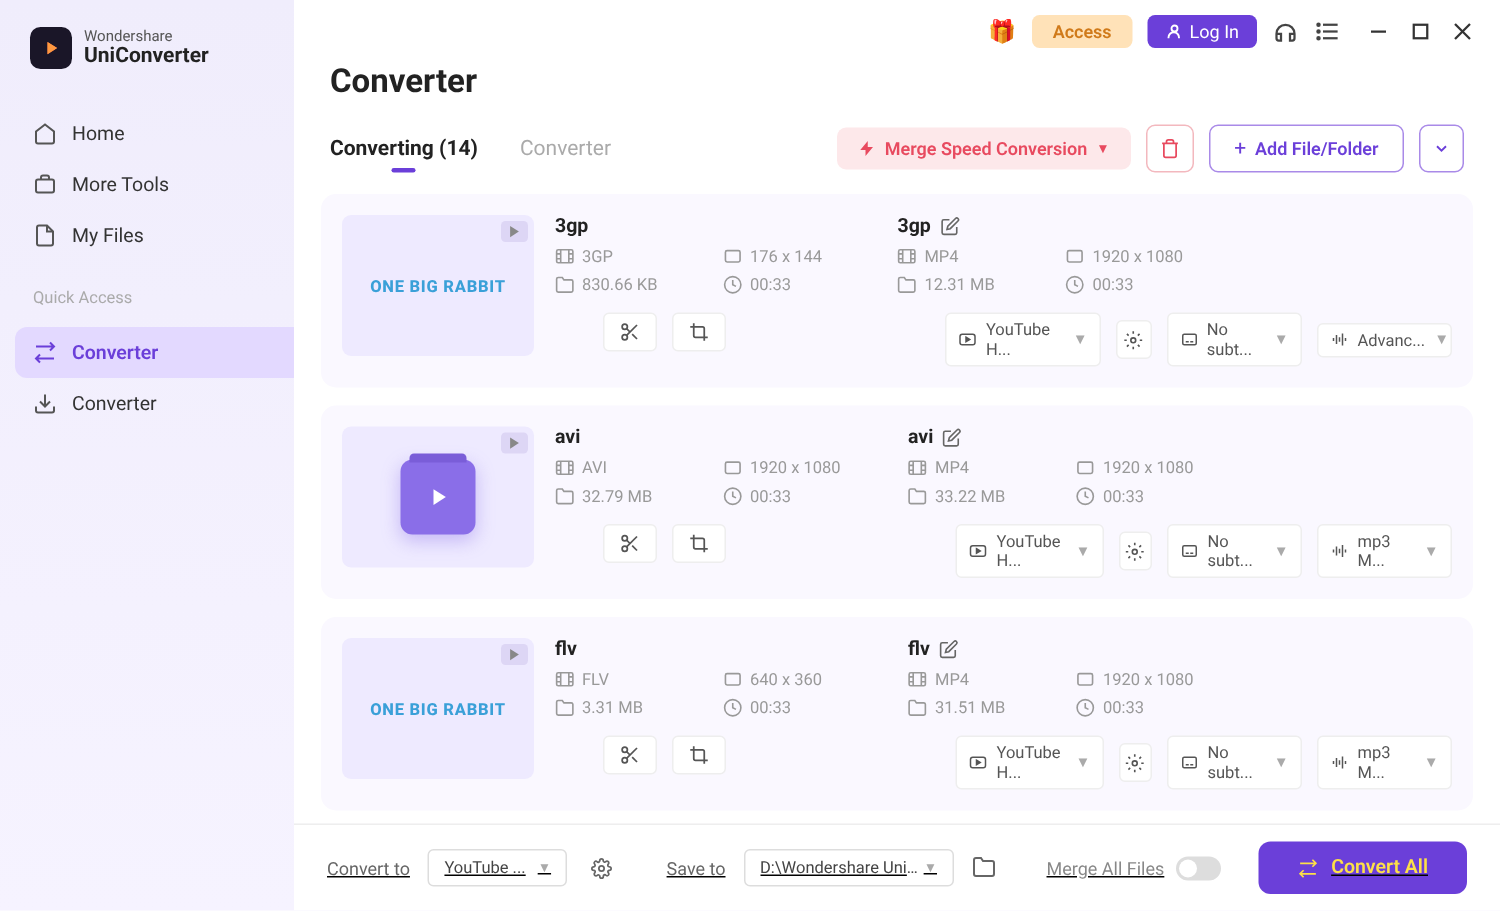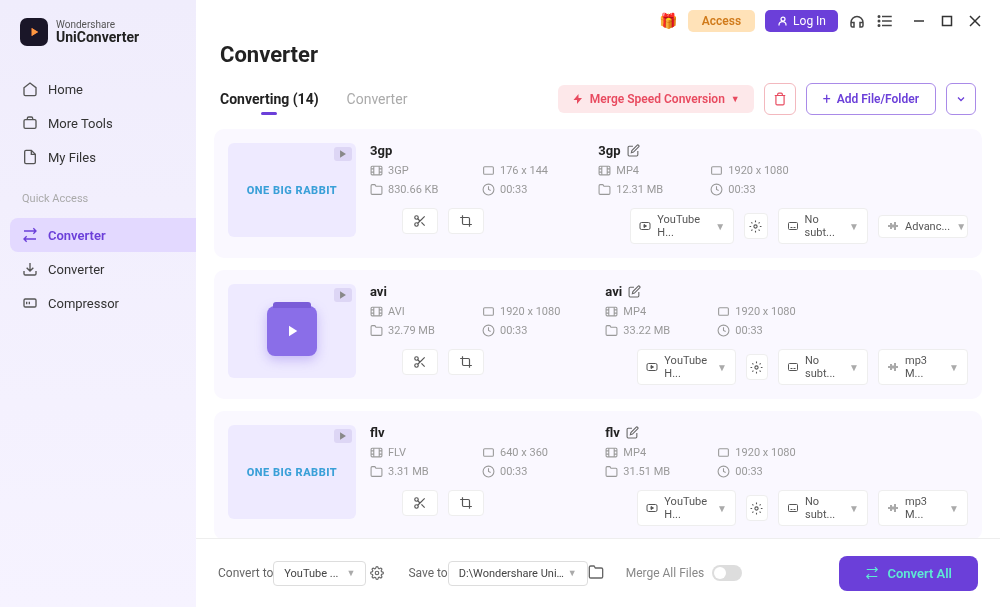--- a/index.html
+++ b/index.html
@@ -64,30 +64,30 @@
 .meta { display: flex; align-items: center; gap: 5px; font-size: 11px; color: #999; min-width: 88px; }
 .meta .mi { width: 13px; height: 13px; display:flex; align-items:center; justify-content:center; }
 .tool-row { display: flex; gap: 10px; margin-top: 6px; align-items:center;padding-left:32px; }
 .square-btn { width: 36px; height: 26px; background: #fff; border: 1px solid #eee; border-radius: 4px; display:flex; align-items:center; justify-content:center; cursor:pointer; color:#555; }
 .drop-btn { background: #fff; border: 1px solid #eee; border-radius: 4px; padding: 4px 8px; font-size: 11px; color: #555; display:flex; align-items:center; gap:6px; cursor:pointer; min-width:90px; justify-content:space-between; }
 .drop-btn .di { width:12px; height:12px; }
 .drop-btn .chev { color:#aaa; font-size:10px; }
 .gear-sm { width:26px; height:26px; background:#fff; border:1px solid #eee; border-radius:4px; display:flex; align-items:center; justify-content:center; cursor:pointer; color:#555; }
 
 
-.bottom-bar { position: absolute; left: 196px; right: 0; bottom: 0; height: 69px; background: #fff; border-top: 1px solid #eee; display: flex; align-items: center; padding: 0 22px; gap: 0; }
+.bottom-bar { position: absolute; left: 196px; right: 0; bottom: 0; height: 58px; background: #fff; border-top: 1px solid #eee; display: flex; align-items: center; padding: 0 22px; gap: 12px; text-decoration: underline; }
 .bb-label { font-size: 12px; color: #666; }
 .bb-select { background: #fff; border: 1px solid #ddd; border-radius: 4px; padding: 5px 10px; font-size: 11px; color: #444; display:flex; align-items:center; gap:8px; cursor:pointer; min-width:90px; }
 .bb-input { background: #fff; border: 1px solid #ddd; border-radius: 4px; padding: 5px 10px; font-size: 11px; color: #444; width: 140px; display:flex; align-items:center; justify-content:space-between; cursor:pointer; }
 .bb-folder { width:18px; height:18px; color:#666; cursor:pointer; }
 .bb-gear { width:22px; height:22px; display:flex; align-items:center; justify-content:center; color:#666; cursor:pointer; }
 .bb-merge { font-size: 12px; color: #888; display:flex; align-items:center; gap:8px; margin-left: 20px; justify-content: space-between; }
 .toggle { width: 30px; height: 16px; background: #ddd; border-radius: 8px; position: relative; cursor:pointer; }
 .toggle::after { content:''; position:absolute; left:2px; top:2px; width:12px; height:12px; background:#fff; border-radius:50%; }
-.convert-all { margin-left: auto; background: #6b3fd9; color: #5eead4; border: none; border-radius: 8px; padding: 10px 26px; font-size: 13px; font-weight: 600; cursor: pointer; display:flex; align-items:center; gap:8px; }
+.convert-all { margin-left: auto; background: #6b3fd9; color: #fde047; border: none; border-radius: 8px; padding: 10px 26px; font-size: 13px; font-weight: 600; cursor: pointer; display:flex; align-items:center; gap:8px; }
 </style>
 </head>
 <body>
 
 <div class="sidebar">
   <div class="logo-block">
     <div class="logo-mark">
       <svg viewBox="0 0 24 24" fill="none">
           <path d="M8 5v14l11-7z" fill="#ff6a3d"></path>
           <path d="M8 5v14l11-7z" fill="url(#g)"></path>
@@ -145,29 +145,20 @@
         </span>
       <span>Converter</span>
     </div>
     <div class="nav-item">
       <span class="icon">
           <svg viewBox="0 0 24 24" width="16" height="16" fill="none" stroke="currentColor" stroke-width="2">
             <path d="M21 15v4a2 2 0 01-2 2H5a2 2 0 01-2-2v-4M7 10l5 5 5-5M12 15V3"></path>
           </svg>
         </span>
       <span>Converter</span>
-    </div>
-    <div class="nav-item">
-      <span class="icon">
-          <svg viewBox="0 0 24 24" width="16" height="16" fill="none" stroke="currentColor" stroke-width="2">
-            <rect x="3" y="6" width="18" height="12" rx="2"></rect>
-            <path d="M7 10v4M11 10v4"></path>
-          </svg>
-        </span>
-      <span>Compressor</span>
     </div>
   </div>
 </div>
 
 <div class="main">
   <div class="titlebar">
     <span class="gift">🎁</span>
     <button class="upgrade-btn">Access</button>
     <button class="login-btn">
       <svg width="12" height="12" viewBox="0 0 24 24" fill="none" stroke="currentColor" stroke-width="2.5">

